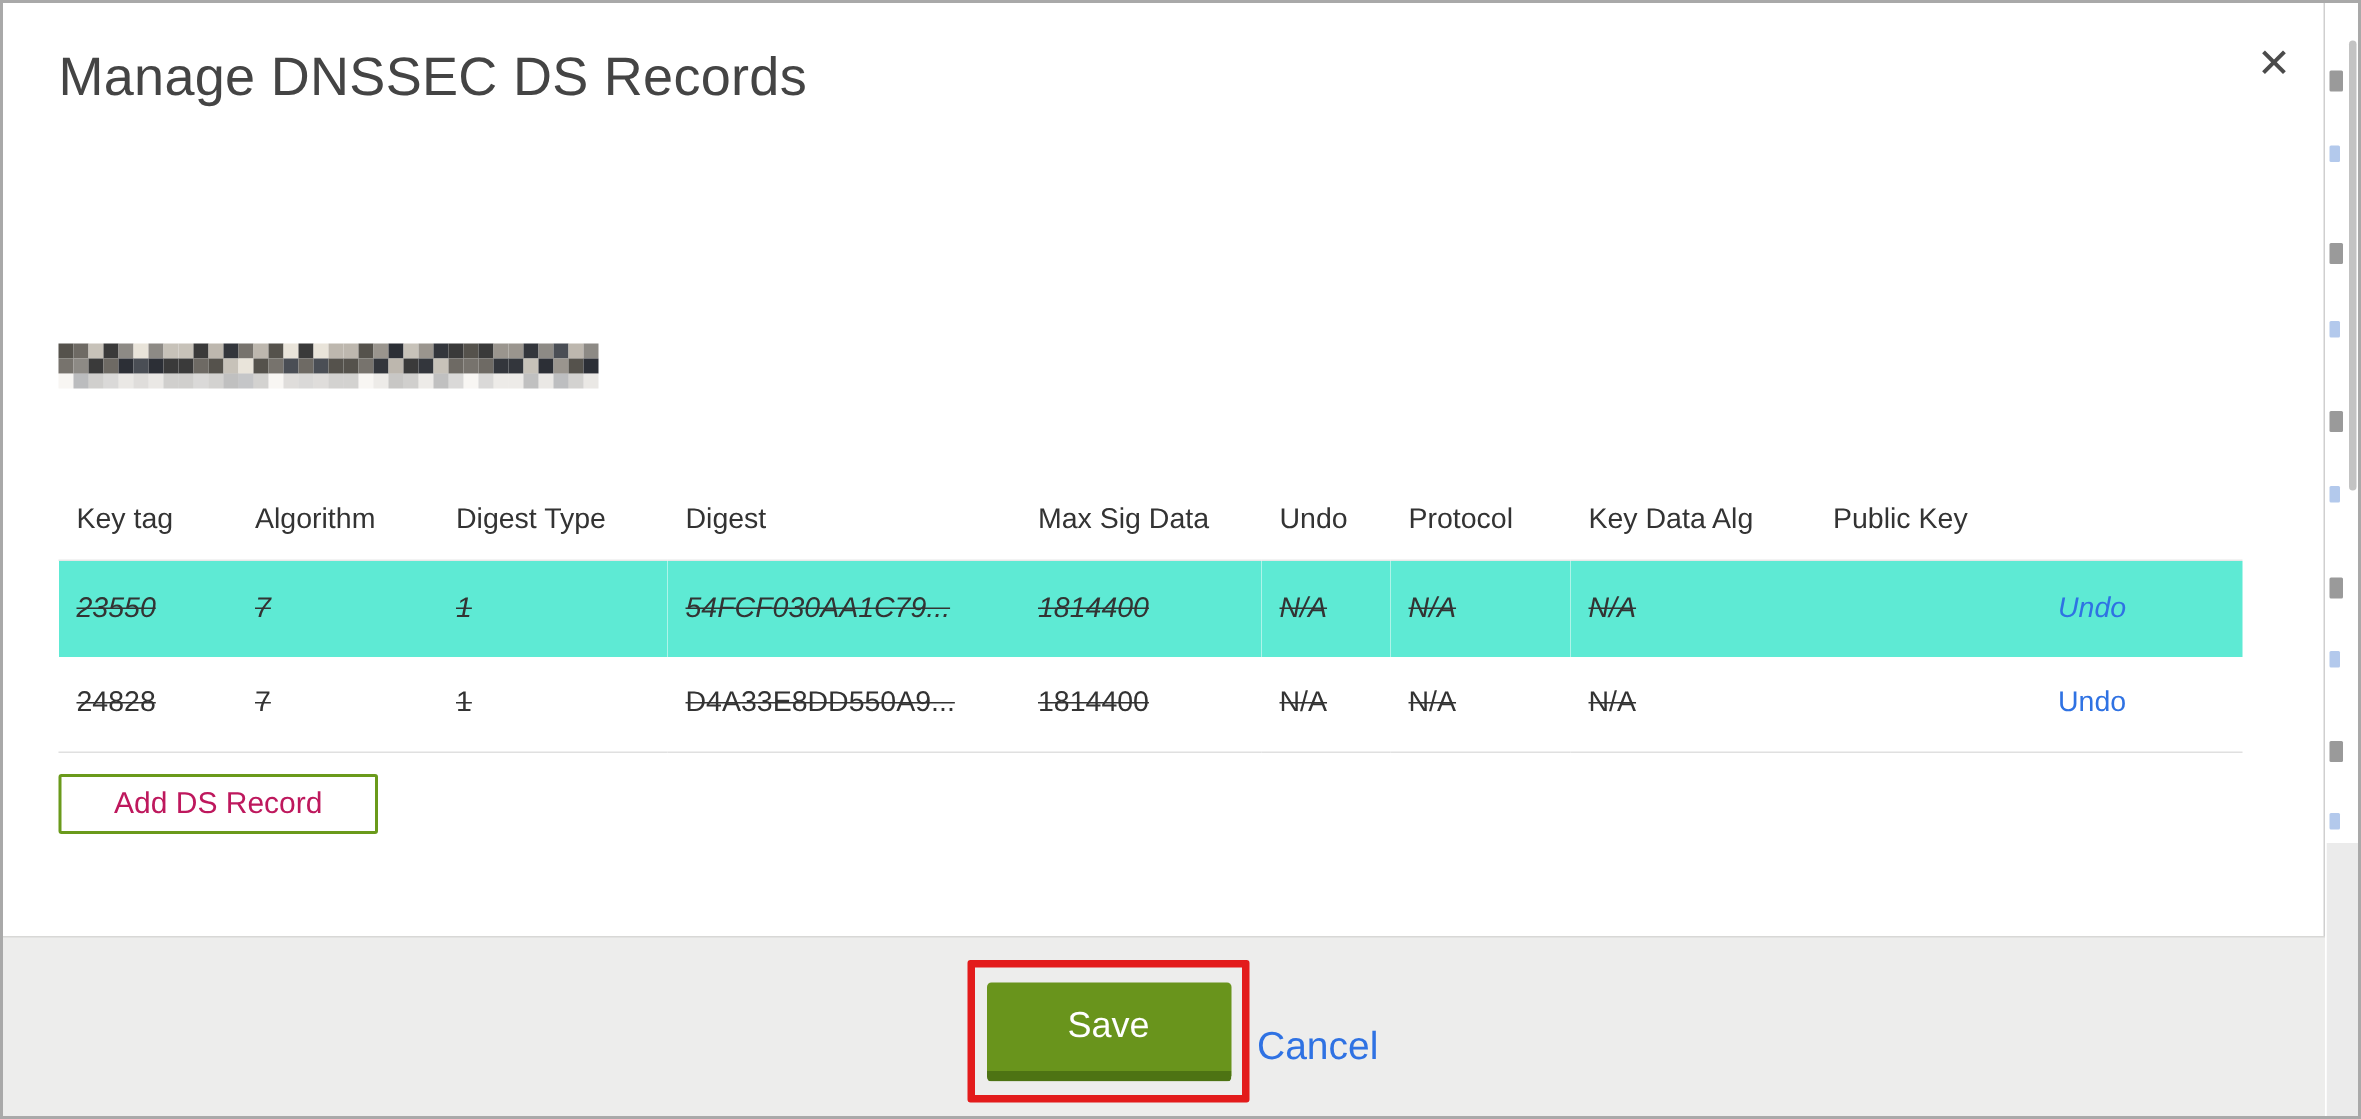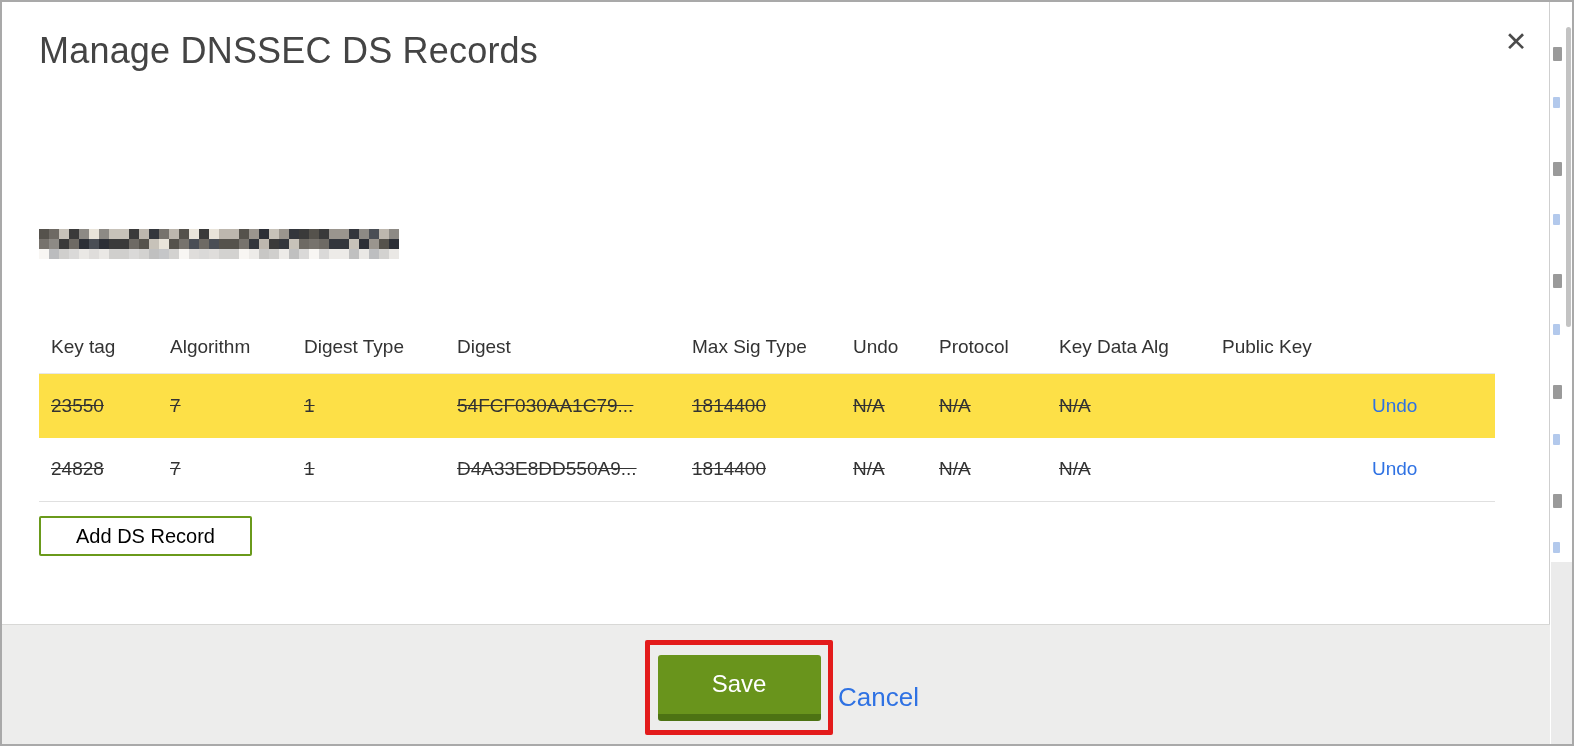--- a/index.html
+++ b/index.html
@@ -89,21 +89,21 @@
   .ds-table th:nth-child(3) { width: 153px; }
   .ds-table th:nth-child(4) { width: 235px; }
   .ds-table th:nth-child(5) { width: 161px; }
   .ds-table th:nth-child(6) { width: 86px;  }
   .ds-table th:nth-child(7) { width: 120px; }
   .ds-table th:nth-child(8) { width: 163px; }
   .ds-table th:nth-child(9) { width: 150px; margin-top: 10px; }
   .ds-table th:nth-child(10){ width: auto;  }
 
   .ds-table tbody tr { height: 64px; }
-  .ds-table tbody tr:first-child { background: #fde047; border-top: 1px solid #e7e7e7; }
+  .ds-table tbody tr:first-child { background: #5eead4; border-top: 1px solid #e7e7e7; font-style: italic; }
   .ds-table tbody tr:last-child  { border-bottom: 1px solid #e0e0e0; }
   .ds-table td {
     font-size: 19px;
     color: #333;
     padding-left: 12px;
     white-space: nowrap;
     overflow: hidden;
     vertical-align: middle;
   }
   .ds-table td.struck { text-decoration: line-through; }
@@ -115,21 +115,21 @@
     cursor: pointer;
   }
 
   .add-ds-btn {
     position: absolute;
     left: 37px; top: 514px;
     width: 213px; height: 40px;
     background: #fff;
     border: 2px solid #6a9a1b;
     border-radius: 2px;
-    color: #000000;
+    color: #be185d;
     font-size: 20px;
     cursor: pointer;
     font-family: "Liberation Sans", "DejaVu Sans", sans-serif;
   }
 
   
   .footer {
     position: absolute;
     left: 0; top: 622px;
     width: 1548px; height: 120px;
@@ -315,21 +315,21 @@
       </div>
 
 
     <table class="ds-table">
       <thead>
         <tr id="header-row">
             <th>Key tag</th>
             <th>Algorithm</th>
             <th>Digest Type</th>
             <th>Digest</th>
-            <th>Max Sig Type</th>
+            <th>Max Sig Data</th>
             <th>Undo</th>
             <th>Protocol</th>
             <th>Key Data Alg</th>
             <th>Public Key</th>
             <th></th>
           </tr>
       </thead>
       <tbody id="table-body">
           <tr>
             <td class="struck">23550</td>

